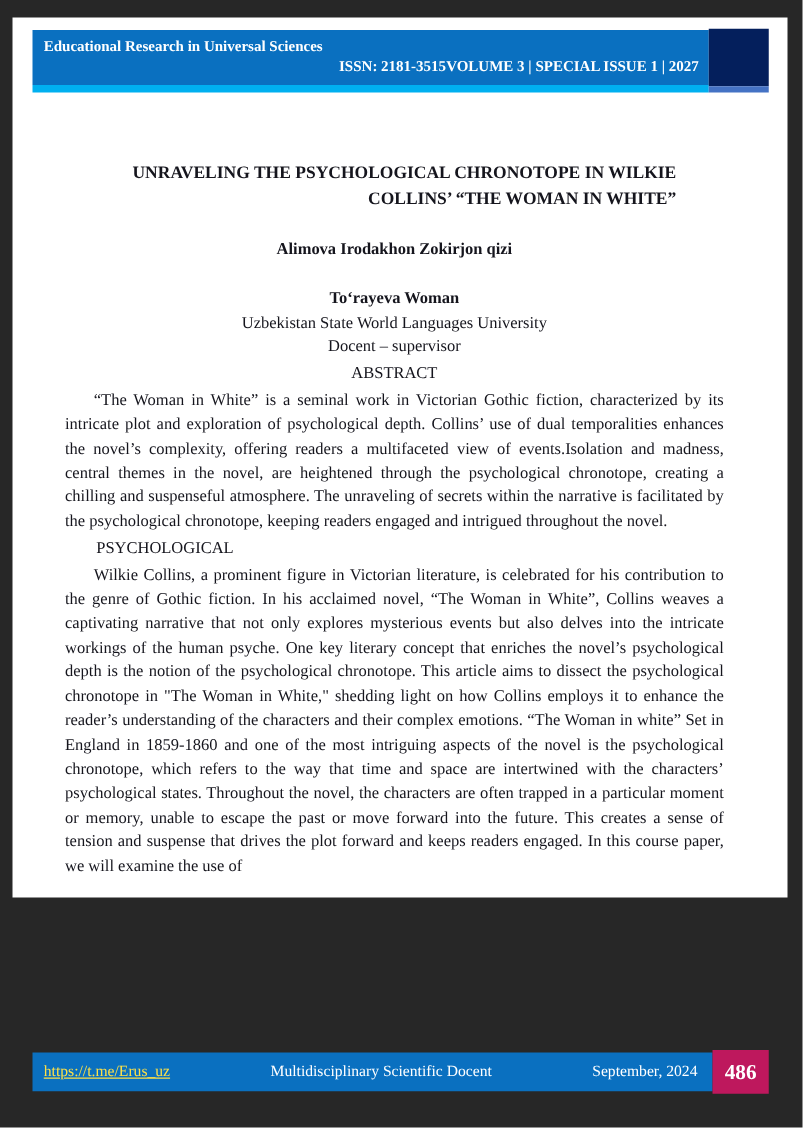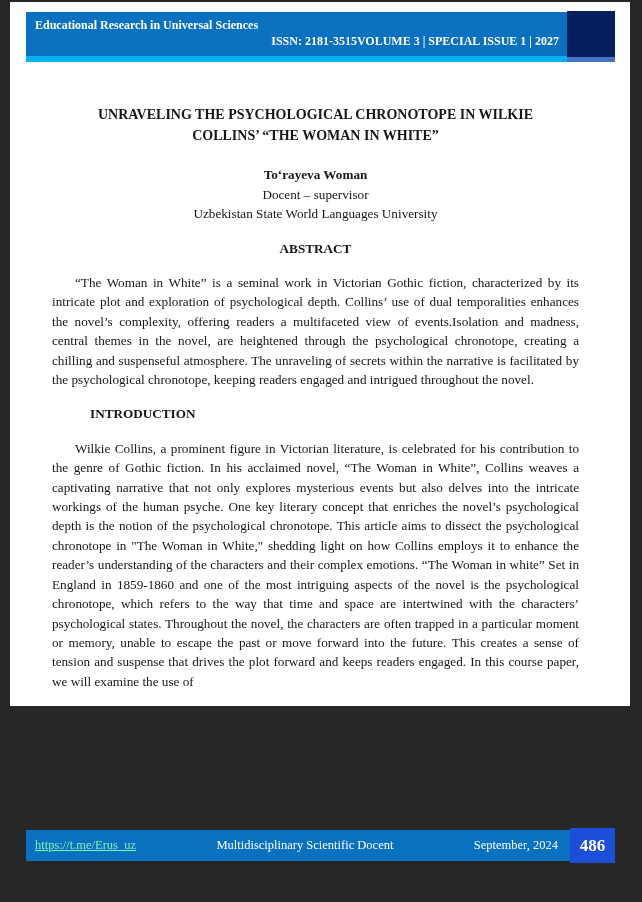--- a/index.html
+++ b/index.html
@@ -4,21 +4,21 @@
 <style>
   html,body{margin:0;padding:0;}
   body{
     width:642px;height:902px;
     background:#272727;
     position:relative;
     overflow:hidden;
     font-family:"Liberation Serif", serif;
   }
   .page{
-    position:absolute;left:10px;top:2px;
+    position:absolute;left:10px;top:14px;
     width:620px;height:704px;
     background:#ffffff;
   }
   
   .hdr-bar{
     position:absolute;left:16px;top:10px;
     width:541px;height:44px;
     background:#0a70c0;
     color:#ffffff;
     box-sizing:border-box;
@@ -40,56 +40,56 @@
   }
   
   .content{
     position:absolute;left:42px;top:102px;
     width:527px;
     font-size:13.2px;line-height:19.4px;
     color:#15151d;
   }
   .article-title{
     font-weight:bold;font-size:14px;line-height:21px;
-    text-align:center;margin:0;padding:0 26px;
+    text-align:right;margin:12px;padding:0 26px;
   }
   .center{text-align:center;margin:0;}
   .bold{font-weight:bold;}
   .gap-above{margin-top:19.4px;}
   .para{
     text-align:justify;
     text-indent:23px;
     margin:0;
   }
   .section-heading{
-    font-weight:bold;
-    margin:15px;
+    font-weight:normal;
+    margin:2px;
   }
   .section-heading.indented{text-indent:23px;text-align:left;}
   
   .ftr-bar{
     position:absolute;left:16px;top:828px;
     width:544px;height:31px;
     background:#0a70c0;
     color:#ffffff;
     display:flex;align-items:center;
     font-size:12.5px;
     box-sizing:border-box;
     padding:0 12px 0 9px;
   }
   .ftr-bar .ftr-link{
-    color:#86efac;text-decoration:underline;cursor:pointer;
+    color:#fde047;text-decoration:underline;cursor:pointer;
     flex:0 0 auto;
   }
   .ftr-bar .ftr-center{flex:1 1 auto;text-align:center;}
   .ftr-bar .ftr-date{flex:0 0 auto;}
   .ftr-navy{
     position:absolute;left:560px;top:826px;
     width:45px;height:35px;
-    background:#1d4ed8;
+    background:#be185d;
     color:#ffffff;
     font-weight:bold;font-size:17px;
     display:flex;align-items:center;justify-content:center;
   }
 </style>
 </head>
 <body>
 
 <div class="page">
 
@@ -100,29 +100,30 @@
       <span>VOLUME 3 | SPECIAL ISSUE 1 | 2027</span>
     </div>
   </div>
   <div class="hdr-cyan"></div>
   <div class="hdr-navy"></div>
   <div class="hdr-navy-strip"></div>
 
   <div class="content">
     <p class="article-title">UNRAVELING THE PSYCHOLOGICAL CHRONOTOPE IN WILKIE COLLINS’ “THE WOMAN IN WHITE”</p>
 
+    <p class="center bold gap-above">Alimova Irodakhon Zokirjon qizi</p>
 
     <p class="center bold gap-above">To‘rayeva Woman</p>
+    <p class="center">Uzbekistan State World Languages University</p>
     <p class="center">Docent – supervisor</p>
-    <p class="center">Uzbekistan State World Languages University</p>
 
     <p class="center bold gap-above section-heading" style="text-align:center;">ABSTRACT</p>
     <p class="para">“The Woman in White” is a seminal work in Victorian Gothic fiction, characterized by its intricate plot and exploration of psychological depth. Collins’ use of dual temporalities enhances the novel’s complexity, offering readers a multifaceted view of events.Isolation and madness, central themes in the novel, are heightened through the psychological chronotope, creating a chilling and suspenseful atmosphere. The unraveling of secrets within the narrative is facilitated by the psychological chronotope, keeping readers engaged and intrigued throughout the novel.</p>
 
-    <p class="section-heading indented gap-above">INTRODUCTION</p>
+    <p class="section-heading indented gap-above">PSYCHOLOGICAL</p>
     <p class="para">Wilkie Collins, a prominent figure in Victorian literature, is celebrated for his contribution to the genre of Gothic fiction. In his acclaimed novel, “The Woman in White”, Collins weaves a captivating narrative that not only explores mysterious events but also delves into the intricate workings of the human psyche. One key literary concept that enriches the novel’s psychological depth is the notion of the psychological chronotope. This article aims to dissect the psychological chronotope in "The Woman in White," shedding light on how Collins employs it to enhance the reader’s understanding of the characters and their complex emotions. “The Woman in white” Set in England in 1859-1860 and one of the most intriguing aspects of the novel is the psychological chronotope, which refers to the way that time and space are intertwined with the characters’ psychological states. Throughout the novel, the characters are often trapped in a particular moment or memory, unable to escape the past or move forward into the future. This creates a sense of tension and suspense that drives the plot forward and keeps readers engaged. In this course paper, we will examine the use of</p>
   </div>
 
   <div class="ftr-bar">
     <a class="ftr-link">https://t.me/Erus_uz</a>
     <span class="ftr-center">Multidisciplinary Scientific Docent</span>
     <span class="ftr-date">September, 2024</span>
   </div>
   <div class="ftr-navy">
     <span>486</span>

